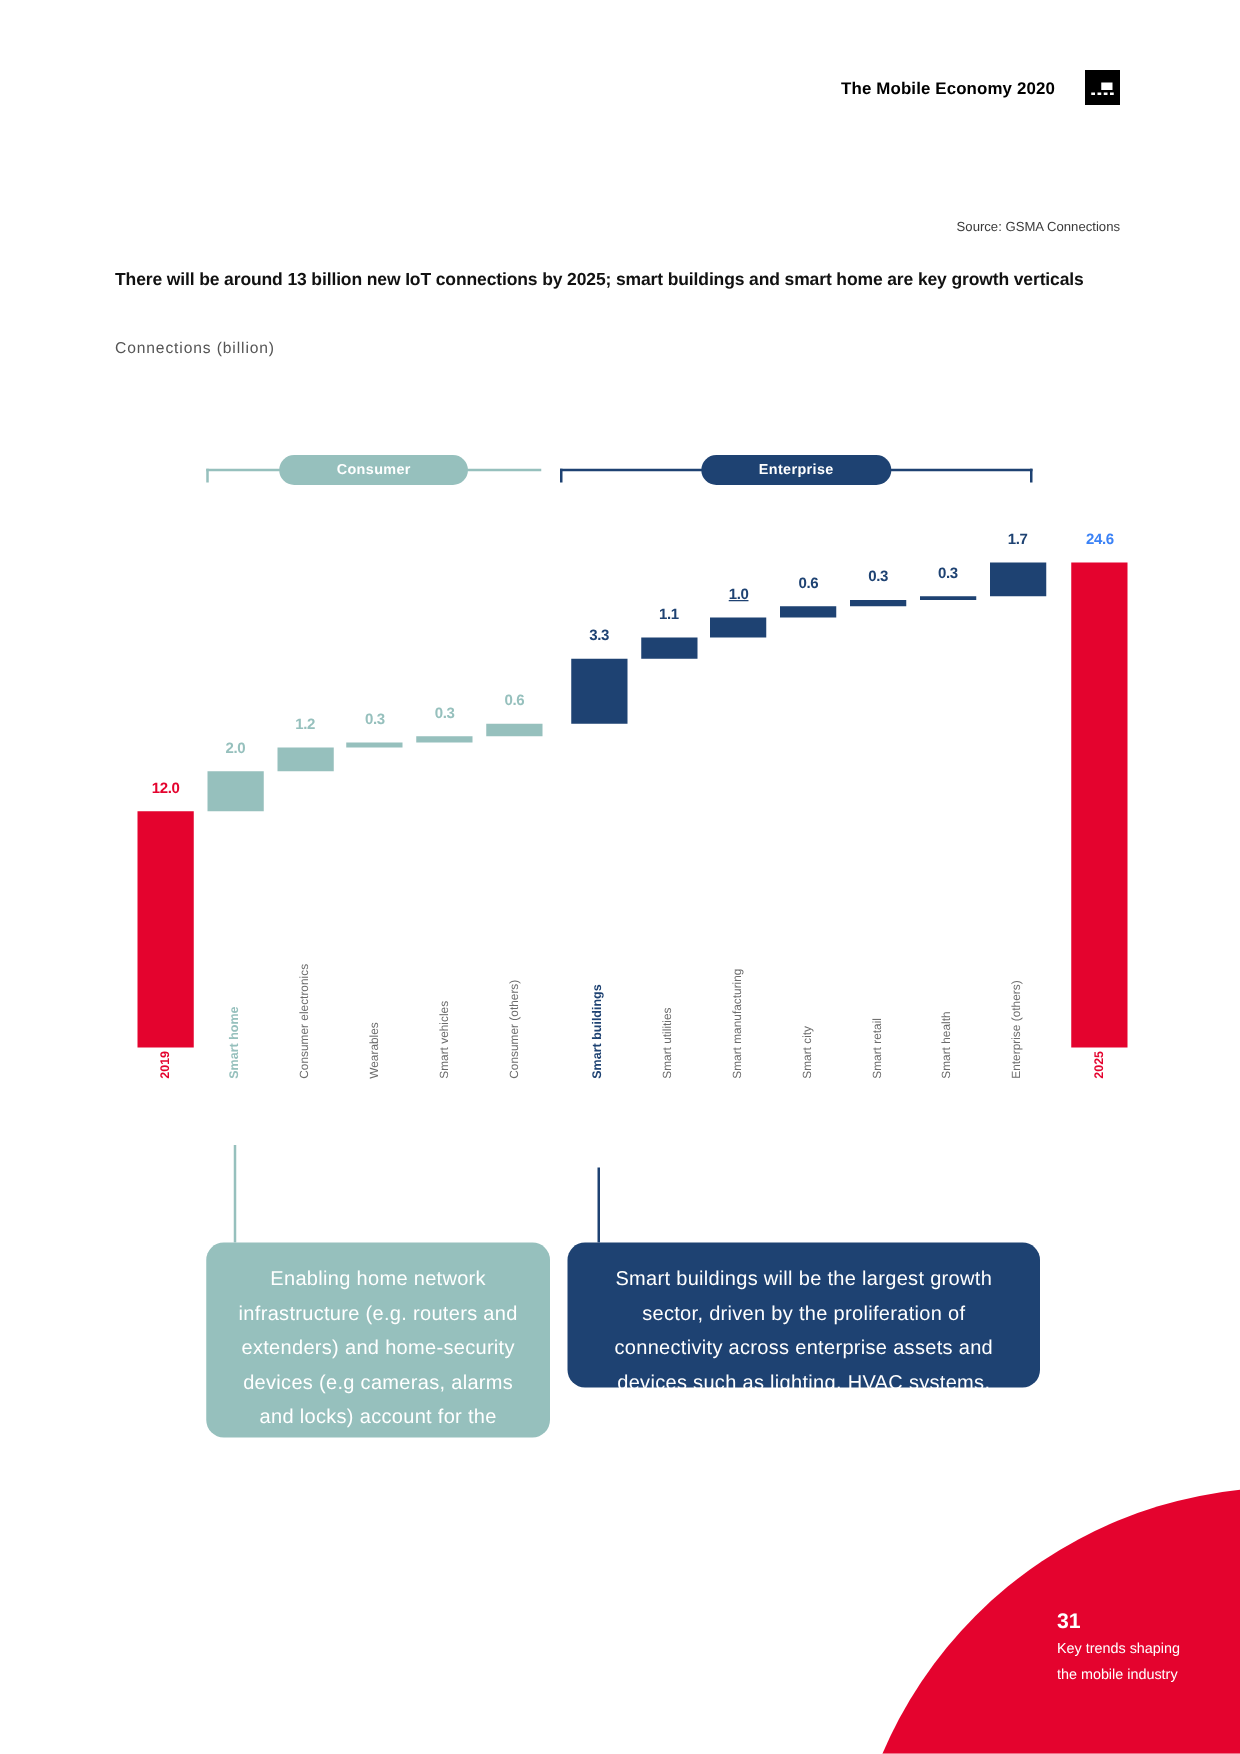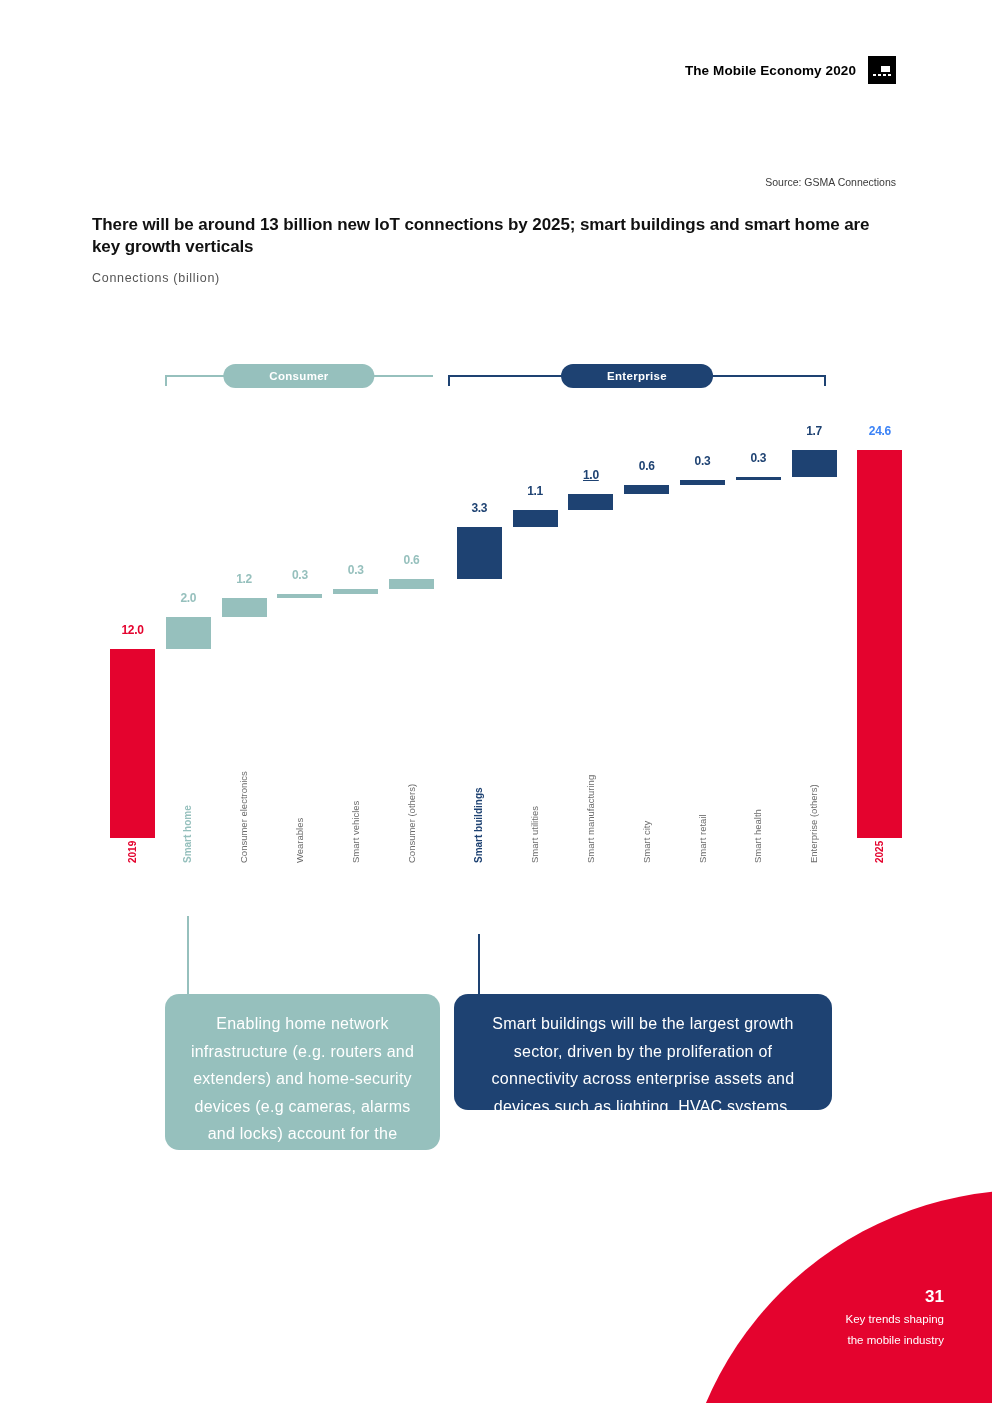--- a/index.html
+++ b/index.html
@@ -8,21 +8,21 @@
     width: 992px; height: 1403px;
     background: #ffffff;
     font-family: "Liberation Sans", sans-serif;
     overflow: hidden;
   }
   .page { position: relative; width: 992px; height: 1403px; overflow: hidden; }
 
   
   .runhead {
     position: absolute; right: 96px; top: 56px;
-    display: flex; align-items: center; gap: 12px;
+    display: flex; align-items: center; gap: 24px;
   }
   .runhead-title {
     font-size: 13.5px; font-weight: bold; color: #000; letter-spacing: .1px;
     white-space: nowrap;
   }
   .gsma-logo {
     width: 28px; height: 28px; background: #000; position: relative; flex: none;
   }
 
   
@@ -37,21 +37,21 @@
     position: absolute; left: 0; top: 8.5px; width: 806px; height: 1.6px; background: #000;
   }
   .figbadge {
     position: absolute; left: 0; top: 0; height: 18px;
     background: #000; color: #fff; border-radius: 4px;
     font-size: 10.5px; font-weight: bold; line-height: 18px;
     padding: 0 9px; white-space: nowrap;
   }
   .fig-title {
     position: absolute; left: 92px; top: 214px; width: 780px;
-    font-size: 17px; font-weight: bold; color: #111; line-height: 1.32;
+    font-size: 14px; font-weight: bold; color: #111; line-height: 1.32;
     letter-spacing: -.1px;
   }
   .fig-sub {
     position: absolute; left: 92px; top: 271px;
     font-size: 12.5px; color: #555; letter-spacing: .7px;
   }
 
   
   .band { position: absolute; height: 24px; }
   .band .line {
@@ -108,21 +108,21 @@
   .footer-shape {
     position: absolute; left: 600px; top: 1190px; width: 392px; height: 213px;
     overflow: hidden;
   }
   .footer-shape .disc {
     position: absolute; left: 78px; top: 0px;
     width: 700px; height: 700px; border-radius: 50%;
     background: #e4032e;
   }
   .footer-text {
-    position: absolute; right: 48px; top: 1286px; text-align: right; color: #fff;
+    position: absolute; right: 48px; top: 1286px; text-align: left; color: #fff;
   }
   .footer-num { font-size: 17px; font-weight: bold; line-height: 1.3; }
   .footer-cap { font-size: 11.5px; line-height: 1.55; margin-top: 3px; }
 </style>
 </head>
 <body>
 
 <div class="page">
 
   <div class="runhead">

